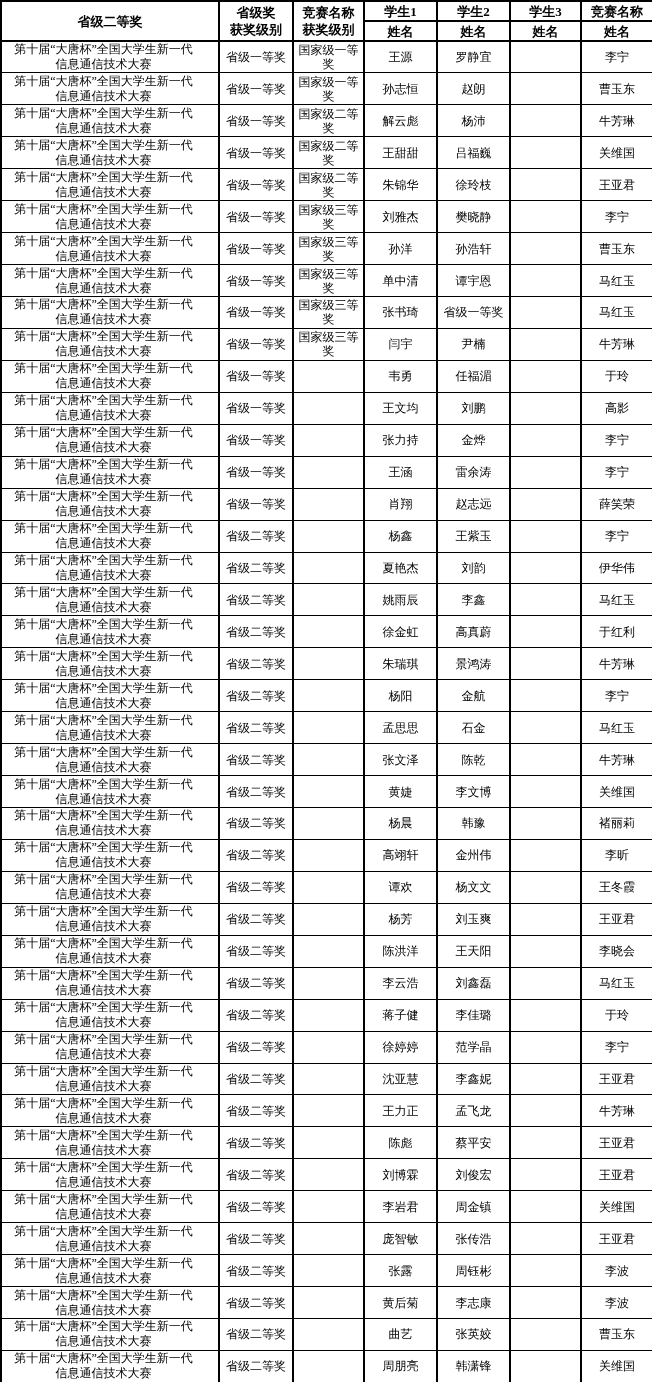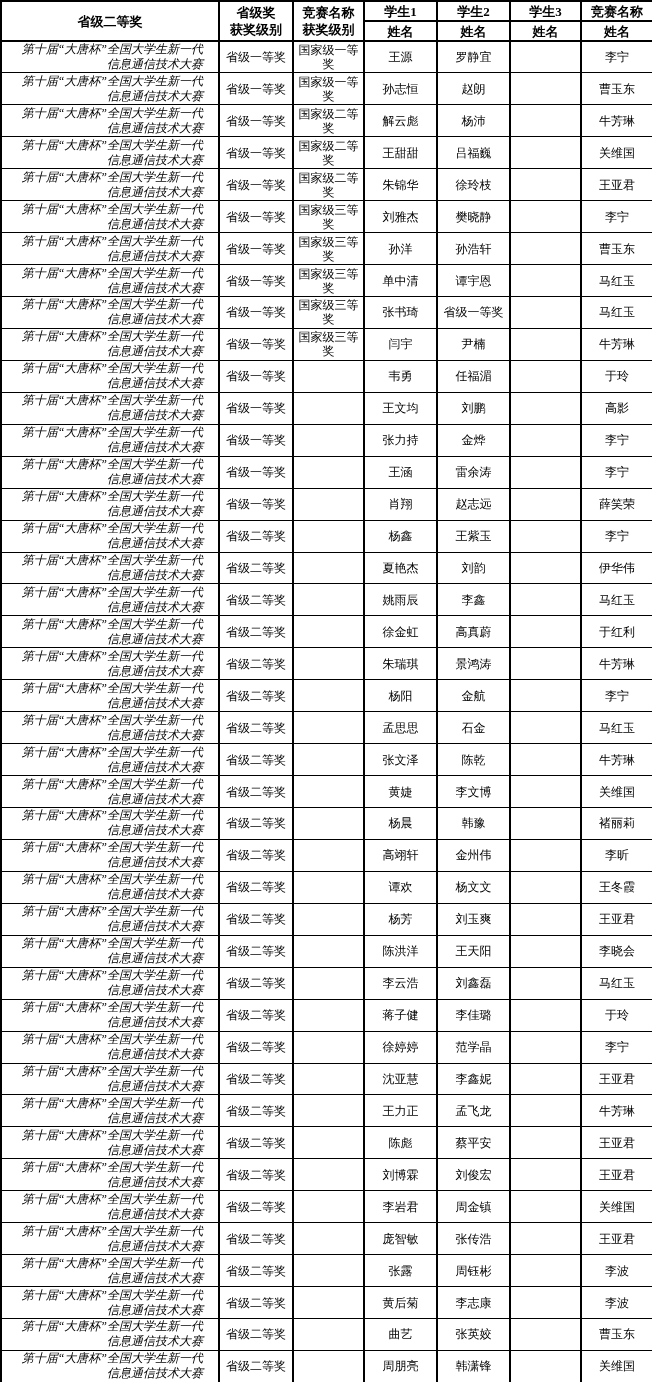--- a/index.html
+++ b/index.html
@@ -34,24 +34,23 @@
     font-size: 12px;
     text-align: center;
     vertical-align: middle;
     padding: 0 2px;
     line-height: 14px;
     overflow: hidden;
   }
   thead tr { height: 20px; }
   tbody tr { height: 31.95px; }
   td.comp-cell {
-    text-align: right;
+    text-align: center;
     padding: 0 15px 0 2px;
     line-height: 15px;
-    font-style: italic;
   }
   .hline { display: block; }
 </style>
 </head>
 <body>
 
 <table>
   <colgroup>
     <col style="width:218px">
     <col style="width:74px">

